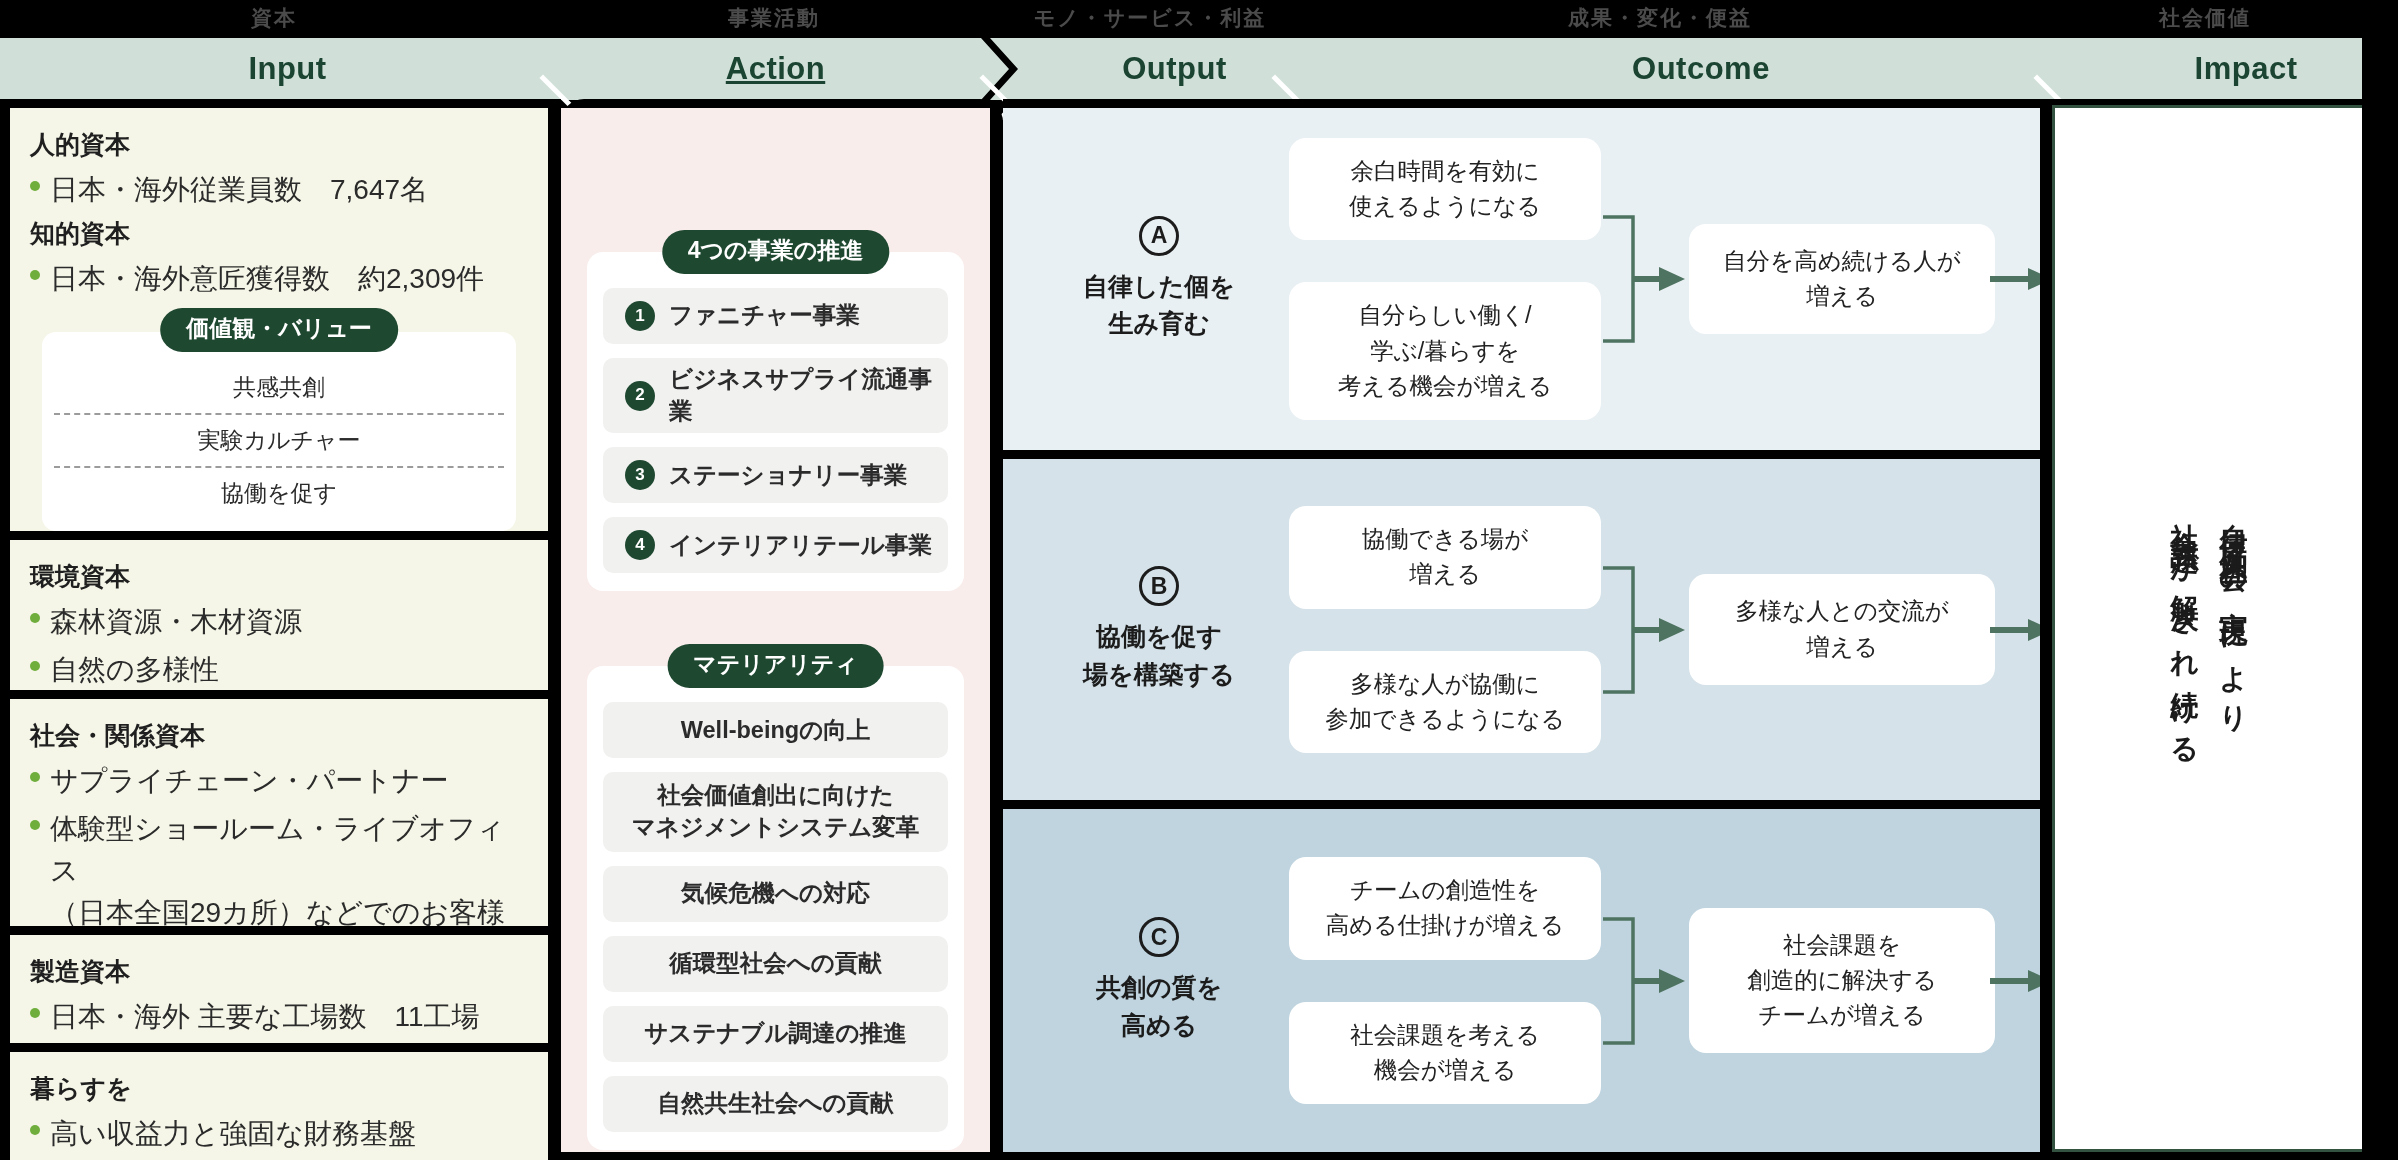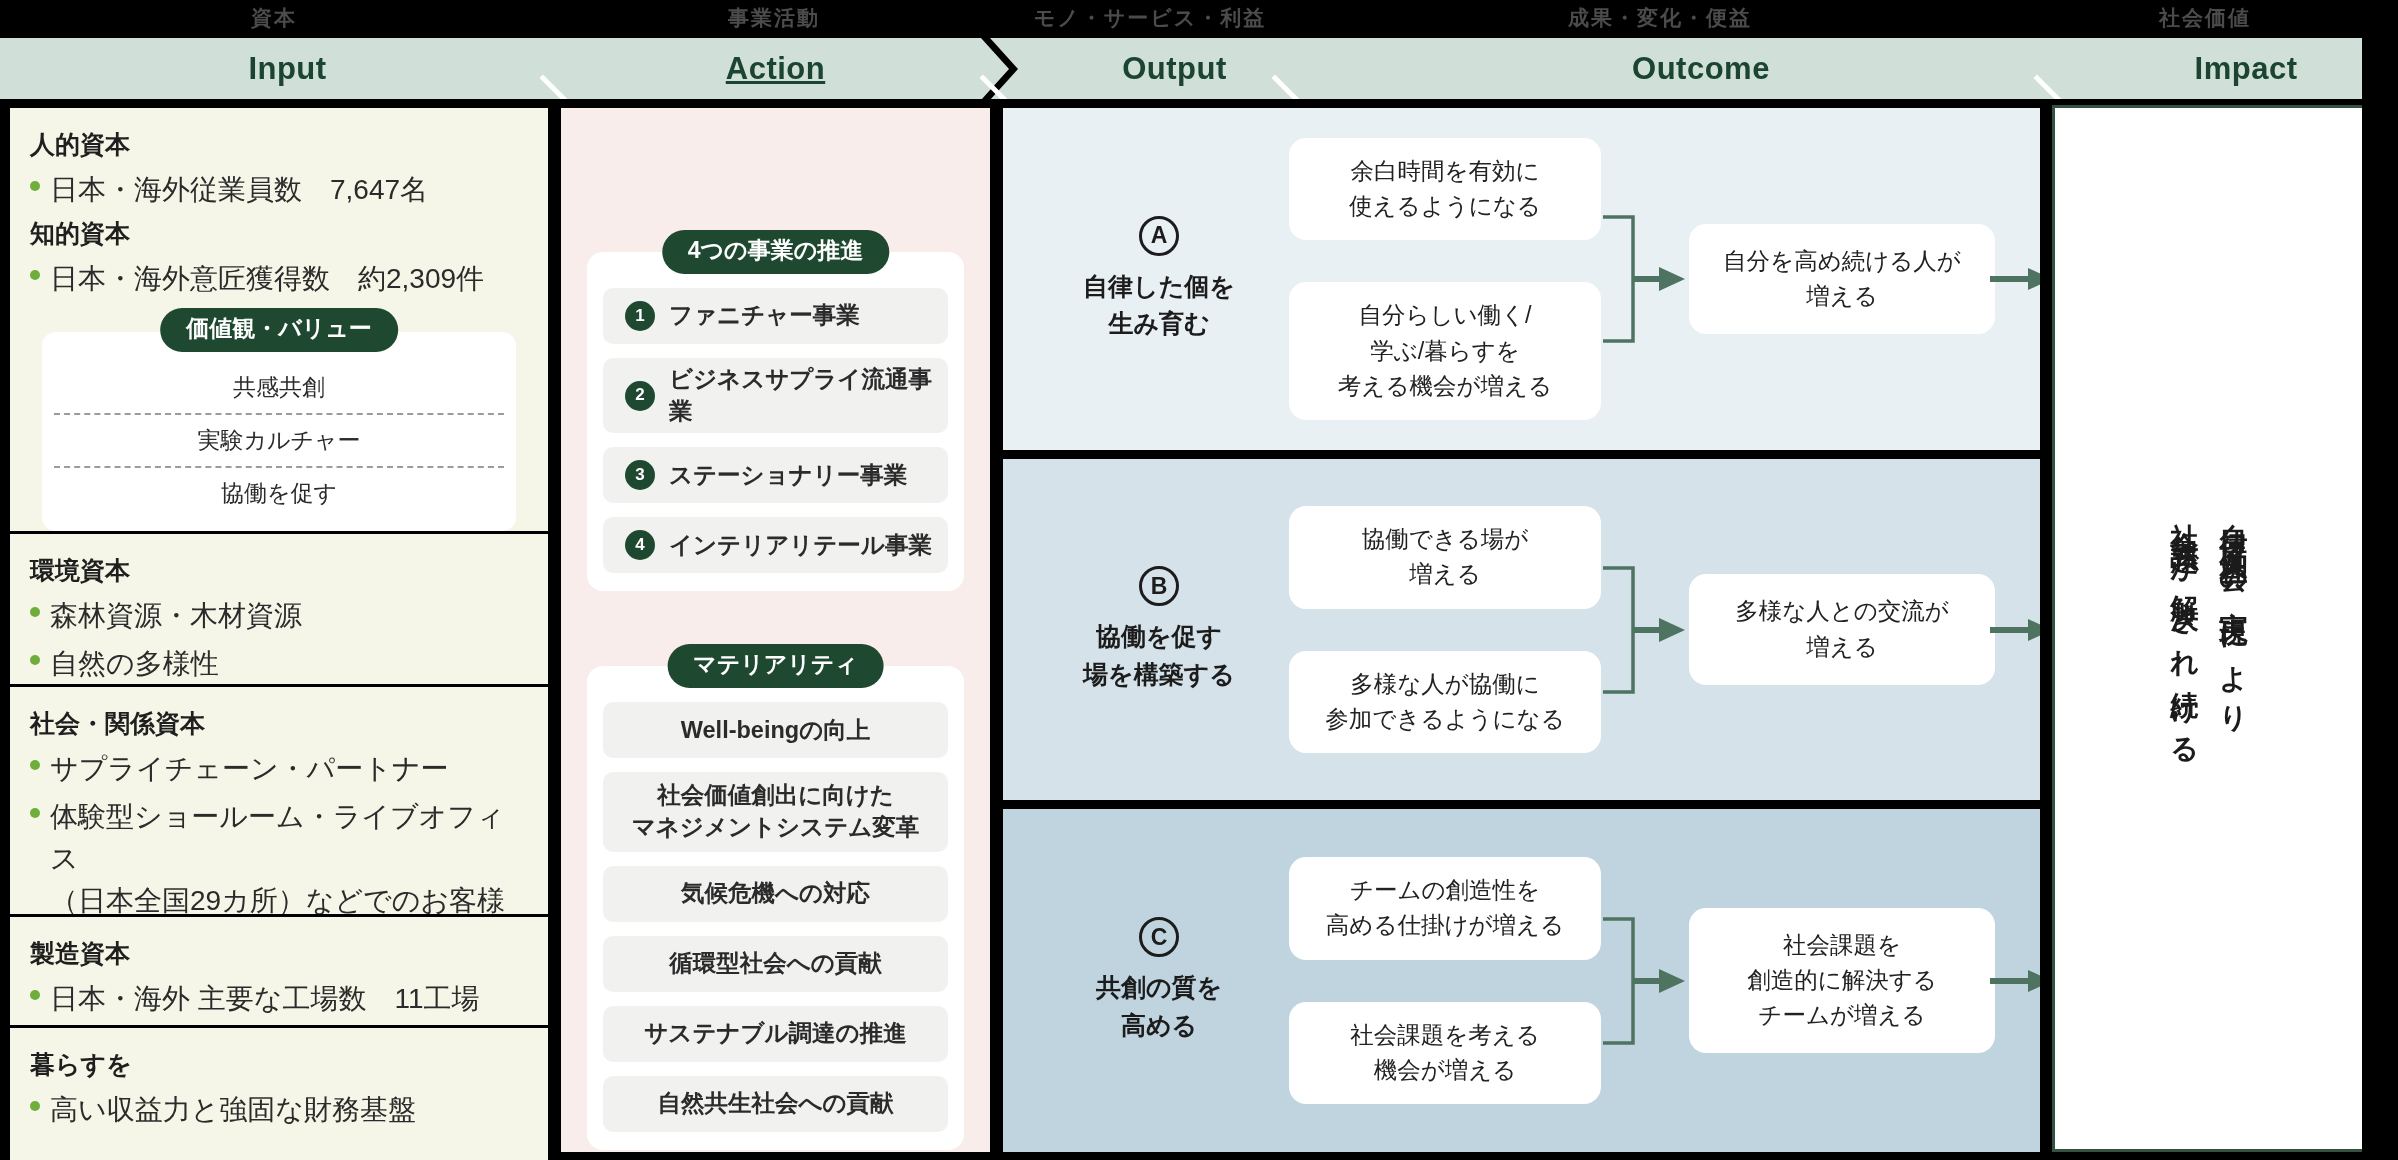--- a/index.html
+++ b/index.html
@@ -28,21 +28,21 @@
   .clip-first { clip-path:polygon(0 0, calc(100% - 28px) 0, 100% 50%, calc(100% - 28px) 100%, 0 100%); }
   .clip-mid   { clip-path:polygon(0 0, calc(100% - 28px) 0, 100% 50%, calc(100% - 28px) 100%, 0 100%, 28px 50%); }
   .chev {
     position:absolute; top:46px; width:46px; height:46px; box-sizing:border-box;
     border-top:5px solid #fff; border-right:5px solid #fff; transform:rotate(45deg);
   }
 
   
   .input-panel {
     position:absolute; left:0; top:99px; width:561px; height:1061px; background:#000;
-    box-sizing:border-box; padding:9px 13px 0 10px; display:flex; flex-direction:column; gap:3px;
+    box-sizing:border-box; padding:9px 13px 0 10px; display:flex; flex-direction:column; gap:9px;
   }
   .in-sec { background:#f5f6e7; padding:14px 20px 0; box-sizing:border-box; overflow:hidden; }
   .sec-title { font-size:25px; font-weight:bold; color:#1f1f1f; margin:6px 0 8px; }
   .bullet { display:flex; gap:10px; margin:2px 0 6px; }
   .dot { flex:0 0 10px; width:10px; height:10px; border-radius:50%; background:#6fae3d; margin-top:12px; }
   .bt { font-size:28px; color:#2b2b2b; line-height:1.5; }
 
   .values-card {
     position:relative; background:#fff; border-radius:14px;
     margin:32px 12px 0; padding:30px 12px 12px; text-align:center;
@@ -51,21 +51,21 @@
     display:inline-block; background:#1f4831; color:#fff; font-weight:bold;
     font-size:23px; padding:7px 26px 9px; border-radius:999px; line-height:1.2; white-space:nowrap;
   }
   .values-card .pill { position:absolute; top:-24px; left:50%; transform:translateX(-50%); }
   .value-row { font-size:23px; color:#2b2b2b; padding:10px 24px; border-bottom:2px dashed #9b9b9b; }
   .value-row.last { border-bottom:none; }
 
   
   .action-panel {
     position:absolute; left:561px; top:99px; width:442px; height:1061px; background:#000;
-    box-sizing:border-box; padding:9px 13px 8px 0;
+    box-sizing:border-box; padding:9px 13px 8px 0;border-radius:23px;
   }
   .action-inner { width:100%; height:100%; background:#f8edeb; box-sizing:border-box; padding:0 26px; overflow:hidden; }
   .group { position:relative; }
   .group .pill { position:absolute; top:-22px; left:50%; transform:translateX(-50%); z-index:2; }
   .g1 { margin-top:144px; }
   .g2 { margin-top:75px; }
   .card { background:#fff; border-radius:16px; padding:36px 16px 18px; }
   .a-item {
     background:#f1f1f0; border-radius:10px; min-height:56px; margin-bottom:14px;
     display:flex; align-items:center; gap:14px; padding:6px 10px 6px 22px; box-sizing:border-box;

